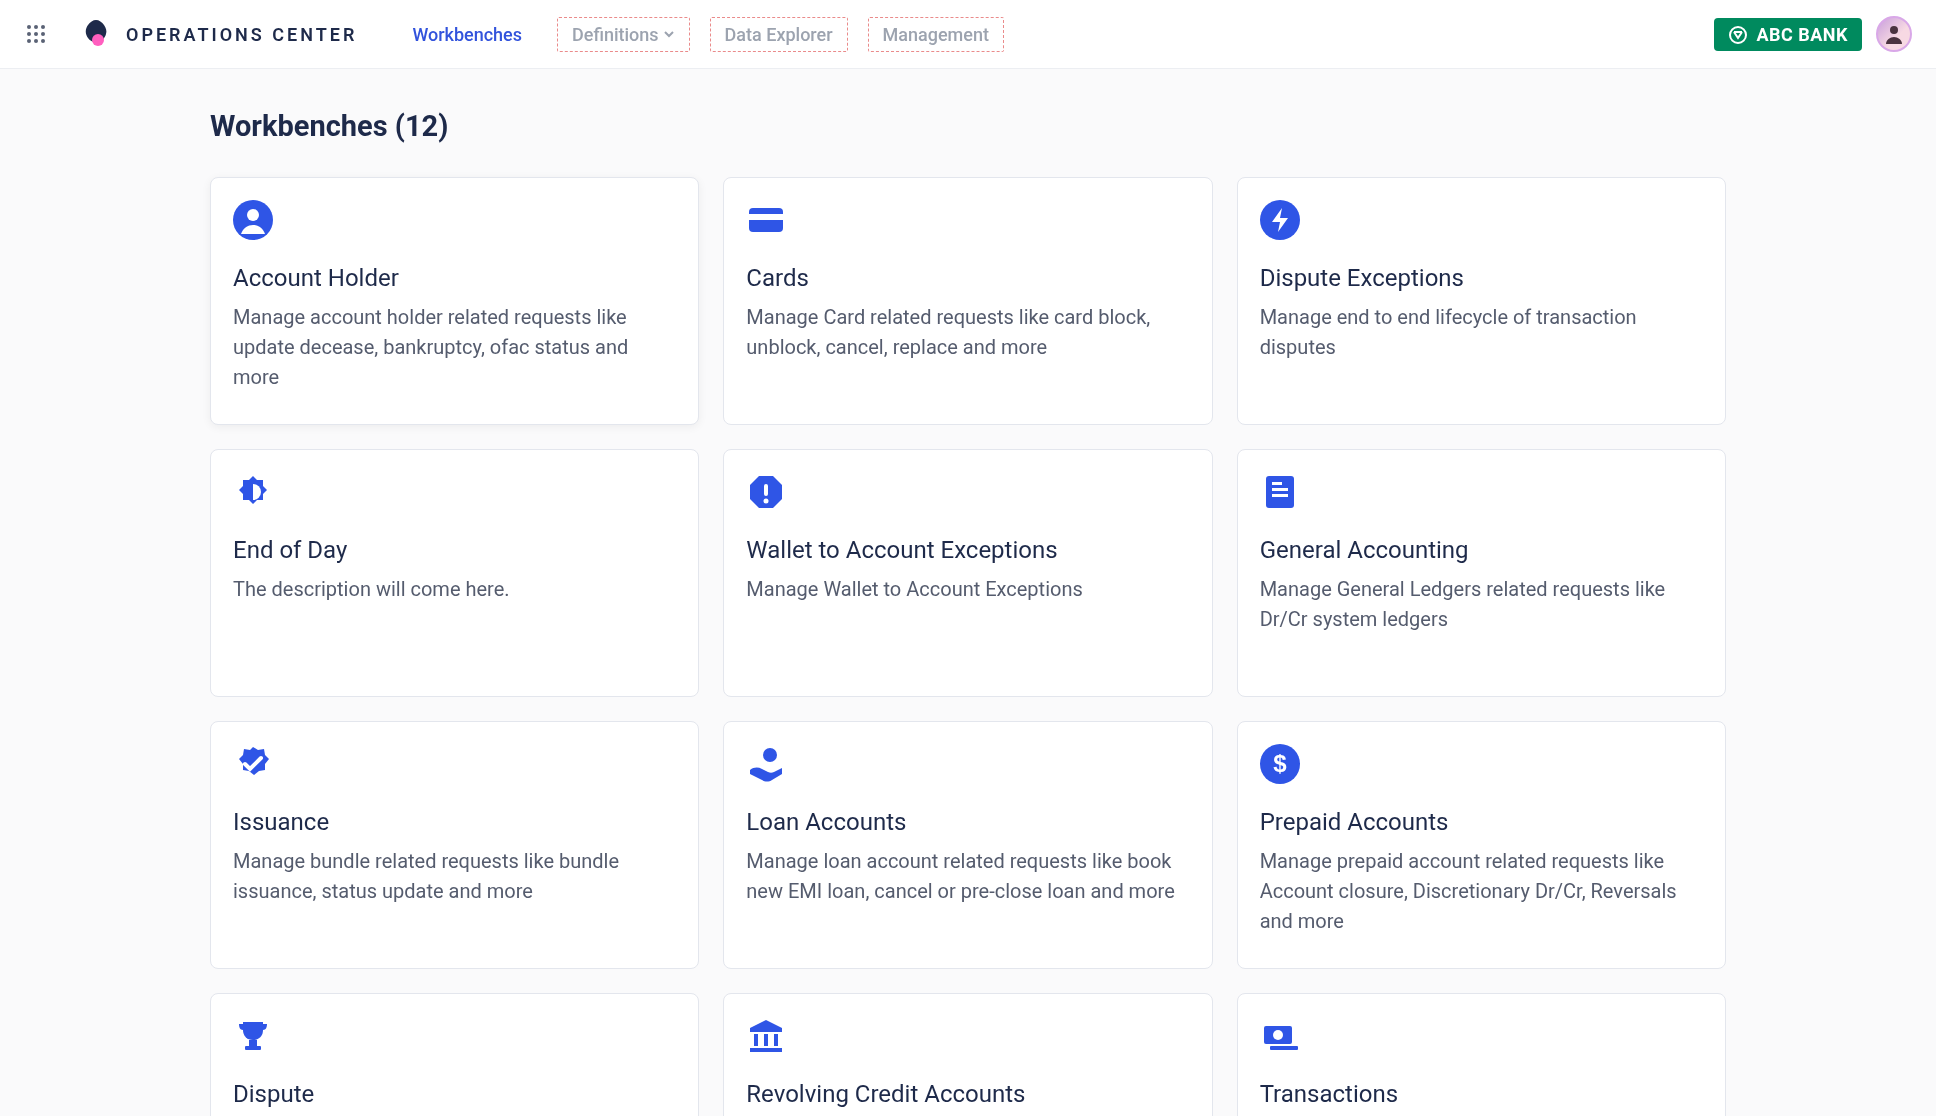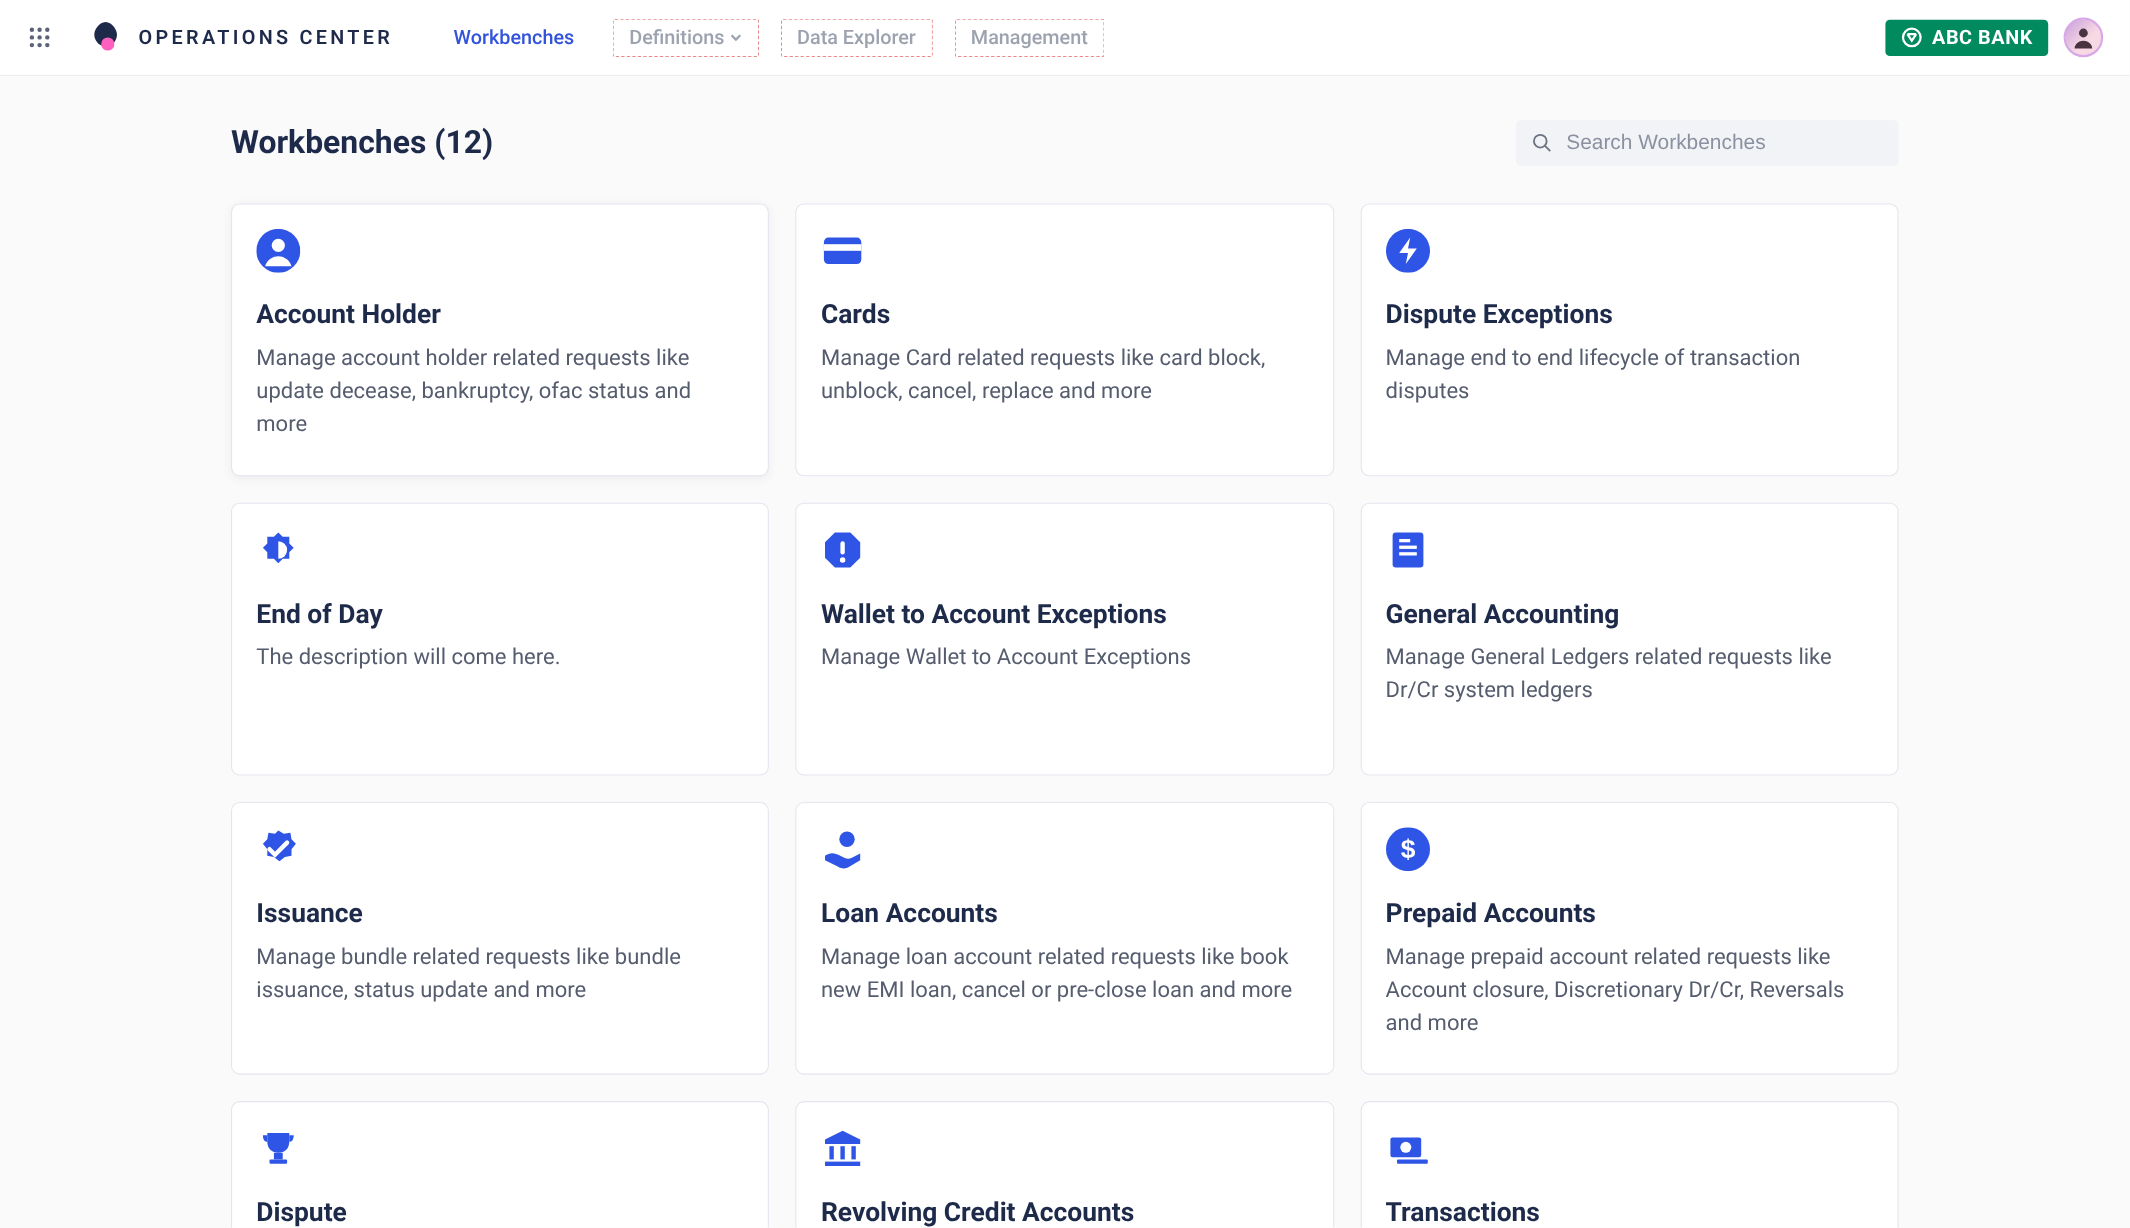--- a/index.html
+++ b/index.html
@@ -83,21 +83,21 @@
       display: flex;
       align-items: center;
       gap: 14px;
     }
     .bank-badge {
       background: #008a5e;
       color: #fff;
       padding: 6px 14px;
       border-radius: 4px;
       display: flex;
-      align-items: flex-start;
+      align-items: flex-end;
       gap: 8px;
       font-weight: 700;
       font-size: 18px;
       letter-spacing: 0.5px;
     }
     .bank-badge svg { width: 20px; height: 20px; }
     .avatar {
       width: 36px; height: 36px;
       border-radius: 50%;
       border: 2px solid #d9a8e8;
@@ -164,21 +164,21 @@
       box-shadow: 0 2px 10px rgba(0,0,0,0.06);
     }
     .card-icon {
       width: 40px; height: 40px;
       margin-bottom: 24px;
       color: #2f55e6;
     }
     .card-icon svg { width: 40px; height: 40px; }
     .card-title {
       font-size: 24px;
-      font-weight: 700;
+      font-weight: 400;
       color: #1e2a4a;
       margin-bottom: 10px;
     }
     .card-desc {
       font-size: 20px;
       color: #555c6e;
       line-height: 1.5;
     }
   </style>
 </head>
@@ -236,27 +236,20 @@
       </span>
     </div>
   </div>
 
   <div class="content">
     <div class="page-header">
       <h1 class="page-title">
         <span>Workbenches</span>
         (<span>12</span>)
       </h1>
-      <div class="search-box">
-        <svg viewBox="0 0 24 24" fill="none" stroke="currentColor" stroke-width="2">
-            <circle cx="10" cy="10" r="7"></circle>
-            <path d="M21 21l-6-6"></path>
-          </svg>
-        <input class="search-input" placeholder="Search Workbenches" style="">
-      </div>
     </div>
 
     <div class="grid" id="grid">
         <div class="card hovered">
           <span class="card-icon"><svg viewBox="0 0 40 40">
               <use href="#person-circle"></use>
             </svg></span>
           <div class="card-title">Account Holder</div>
           <div class="card-desc">Manage account holder related requests like update decease, bankruptcy, ofac status and more</div>
         </div>

